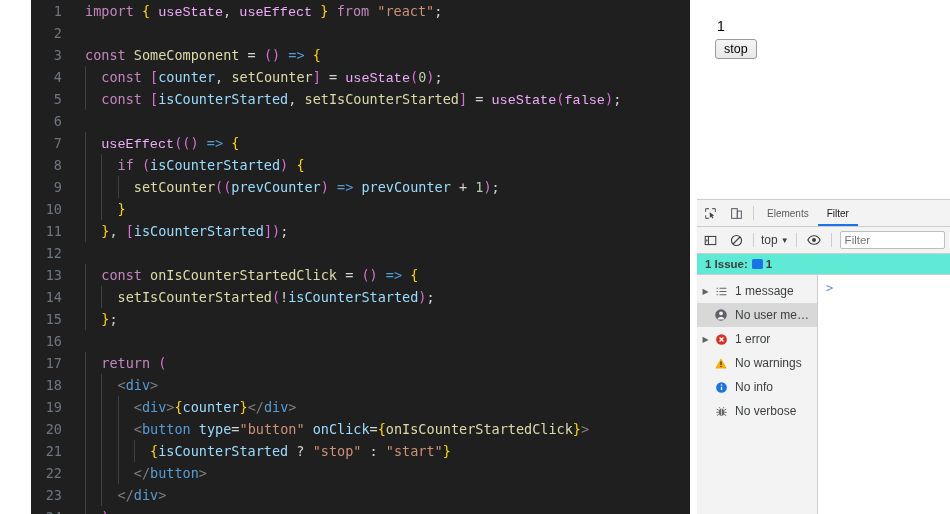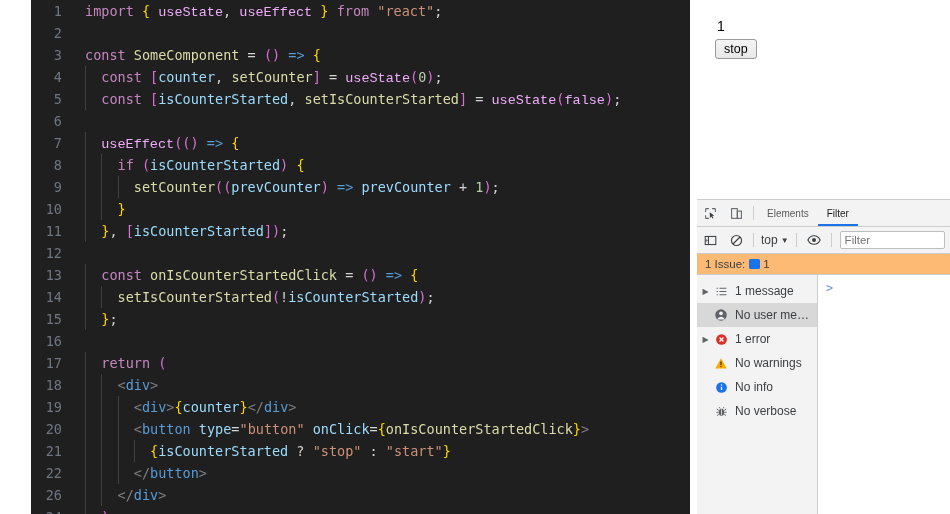--- a/index.html
+++ b/index.html
@@ -142,27 +142,28 @@
     font-size: 11.5px;
     color: #5f6368;
     padding: 0 4px;
     line-height: 16px;
     font-family: "Liberation Sans", sans-serif;
     outline: none;
   }
 
   .dt-issuebar {
     position: relative; height: 20px;
-    background: #fdba74;
+    background: #5eead4;
     border-bottom: 1px solid #cdcdcd;
     display: flex; align-items: center;
     padding-left: 8px;
     font-size: 11.5px;
     color: #3c4043;
     cursor: pointer;
+    font-weight: bold;
   }
   .issue-chip {
     display: inline-flex; align-items: center; gap: 3px;
     margin-left: 4px;
   }
   .issue-sq {
     width: 11px; height: 10px; border-radius: 1.5px;
     background: #1a73e8; position: relative;
   }
   .issue-sq:after{
@@ -235,21 +236,21 @@
         <div class="code-line"><span class="lnum">13</span><span class="guide" style="left: 54px;"></span><span class="ltext"><span>&nbsp;&nbsp;</span><span class="t-key">const</span> <span class="t-fn">onIsCounterStartedClick</span> <span class="t-punc">=</span> <span class="t-brkt-p">(</span><span class="t-brkt-p">)</span> <span class="t-op">=&gt;</span> <span class="t-brkt-y">{</span></span></div>
         <div class="code-line"><span class="lnum">14</span><span class="guide" style="left: 54px;"></span><span class="guide" style="left: 70.26px;"></span><span class="ltext"><span>&nbsp;&nbsp;&nbsp;&nbsp;</span><span class="t-fn">setIsCounterStarted</span><span class="t-brkt-p">(</span><span class="t-punc">!</span><span class="t-var">isCounterStarted</span><span class="t-brkt-p">)</span><span class="t-punc">;</span></span></div>
         <div class="code-line"><span class="lnum">15</span><span class="guide" style="left: 54px;"></span><span class="ltext"><span>&nbsp;&nbsp;</span><span class="t-brkt-y">}</span><span class="t-punc">;</span></span></div>
         <div class="code-line"><span class="lnum">16</span><span class="ltext"></span></div>
         <div class="code-line"><span class="lnum">17</span><span class="guide" style="left: 54px;"></span><span class="ltext"><span>&nbsp;&nbsp;</span><span class="t-key">return</span> <span class="t-brkt-p">(</span></span></div>
         <div class="code-line"><span class="lnum">18</span><span class="guide" style="left: 54px;"></span><span class="guide" style="left: 70.26px;"></span><span class="ltext"><span>&nbsp;&nbsp;&nbsp;&nbsp;</span><span class="t-tag">&lt;</span><span class="t-tagn">div</span><span class="t-tag">&gt;</span></span></div>
         <div class="code-line"><span class="lnum">19</span><span class="guide" style="left: 54px;"></span><span class="guide" style="left: 70.26px;"></span><span class="guide" style="left: 86.52px;"></span><span class="ltext"><span>&nbsp;&nbsp;&nbsp;&nbsp;&nbsp;&nbsp;</span><span class="t-tag">&lt;</span><span class="t-tagn">div</span><span class="t-tag">&gt;</span><span class="t-brkt-y">{</span><span class="t-var">counter</span><span class="t-brkt-y">}</span><span class="t-tag">&lt;/</span><span class="t-tagn">div</span><span class="t-tag">&gt;</span></span></div>
         <div class="code-line"><span class="lnum">20</span><span class="guide" style="left: 54px;"></span><span class="guide" style="left: 70.26px;"></span><span class="guide" style="left: 86.52px;"></span><span class="ltext"><span>&nbsp;&nbsp;&nbsp;&nbsp;&nbsp;&nbsp;</span><span class="t-tag">&lt;</span><span class="t-tagn">button</span> <span class="t-attr">type</span><span class="t-punc">=</span><span class="t-str">"button"</span> <span class="t-attr">onClick</span><span class="t-punc">=</span><span class="t-brkt-y">{</span><span class="t-fn">onIsCounterStartedClick</span><span class="t-brkt-y">}</span><span class="t-tag">&gt;</span></span></div>
         <div class="code-line"><span class="lnum">21</span><span class="guide" style="left: 54px;"></span><span class="guide" style="left: 70.26px;"></span><span class="guide" style="left: 86.52px;"></span><span class="guide" style="left: 102.78px;"></span><span class="ltext"><span>&nbsp;&nbsp;&nbsp;&nbsp;&nbsp;&nbsp;&nbsp;&nbsp;</span><span class="t-brkt-y">{</span><span class="t-var">isCounterStarted</span> <span class="t-punc">?</span> <span class="t-str">"stop"</span> <span class="t-punc">:</span> <span class="t-str">"start"</span><span class="t-brkt-y">}</span></span></div>
         <div class="code-line"><span class="lnum">22</span><span class="guide" style="left: 54px;"></span><span class="guide" style="left: 70.26px;"></span><span class="guide" style="left: 86.52px;"></span><span class="ltext"><span>&nbsp;&nbsp;&nbsp;&nbsp;&nbsp;&nbsp;</span><span class="t-tag">&lt;/</span><span class="t-tagn">button</span><span class="t-tag">&gt;</span></span></div>
-        <div class="code-line"><span class="lnum">26</span><span class="guide" style="left: 54px;"></span><span class="guide" style="left: 70.26px;"></span><span class="ltext"><span>&nbsp;&nbsp;&nbsp;&nbsp;</span><span class="t-tag">&lt;/</span><span class="t-tagn">div</span><span class="t-tag">&gt;</span></span></div>
+        <div class="code-line"><span class="lnum">23</span><span class="guide" style="left: 54px;"></span><span class="guide" style="left: 70.26px;"></span><span class="ltext"><span>&nbsp;&nbsp;&nbsp;&nbsp;</span><span class="t-tag">&lt;/</span><span class="t-tagn">div</span><span class="t-tag">&gt;</span></span></div>
         <div class="code-line"><span class="lnum">24</span><span class="guide" style="left: 54px;"></span><span class="ltext"><span>&nbsp;&nbsp;</span><span class="t-brkt-p">)</span><span class="t-punc">;</span></span></div>
       </div>
   </div>
   <div class="editor-edge"></div>
   <div class="editor-scroll"></div>
 
   <div class="preview">
     <div class="preview-count">1</div>
     <button class="preview-btn">stop</button>
   </div>

